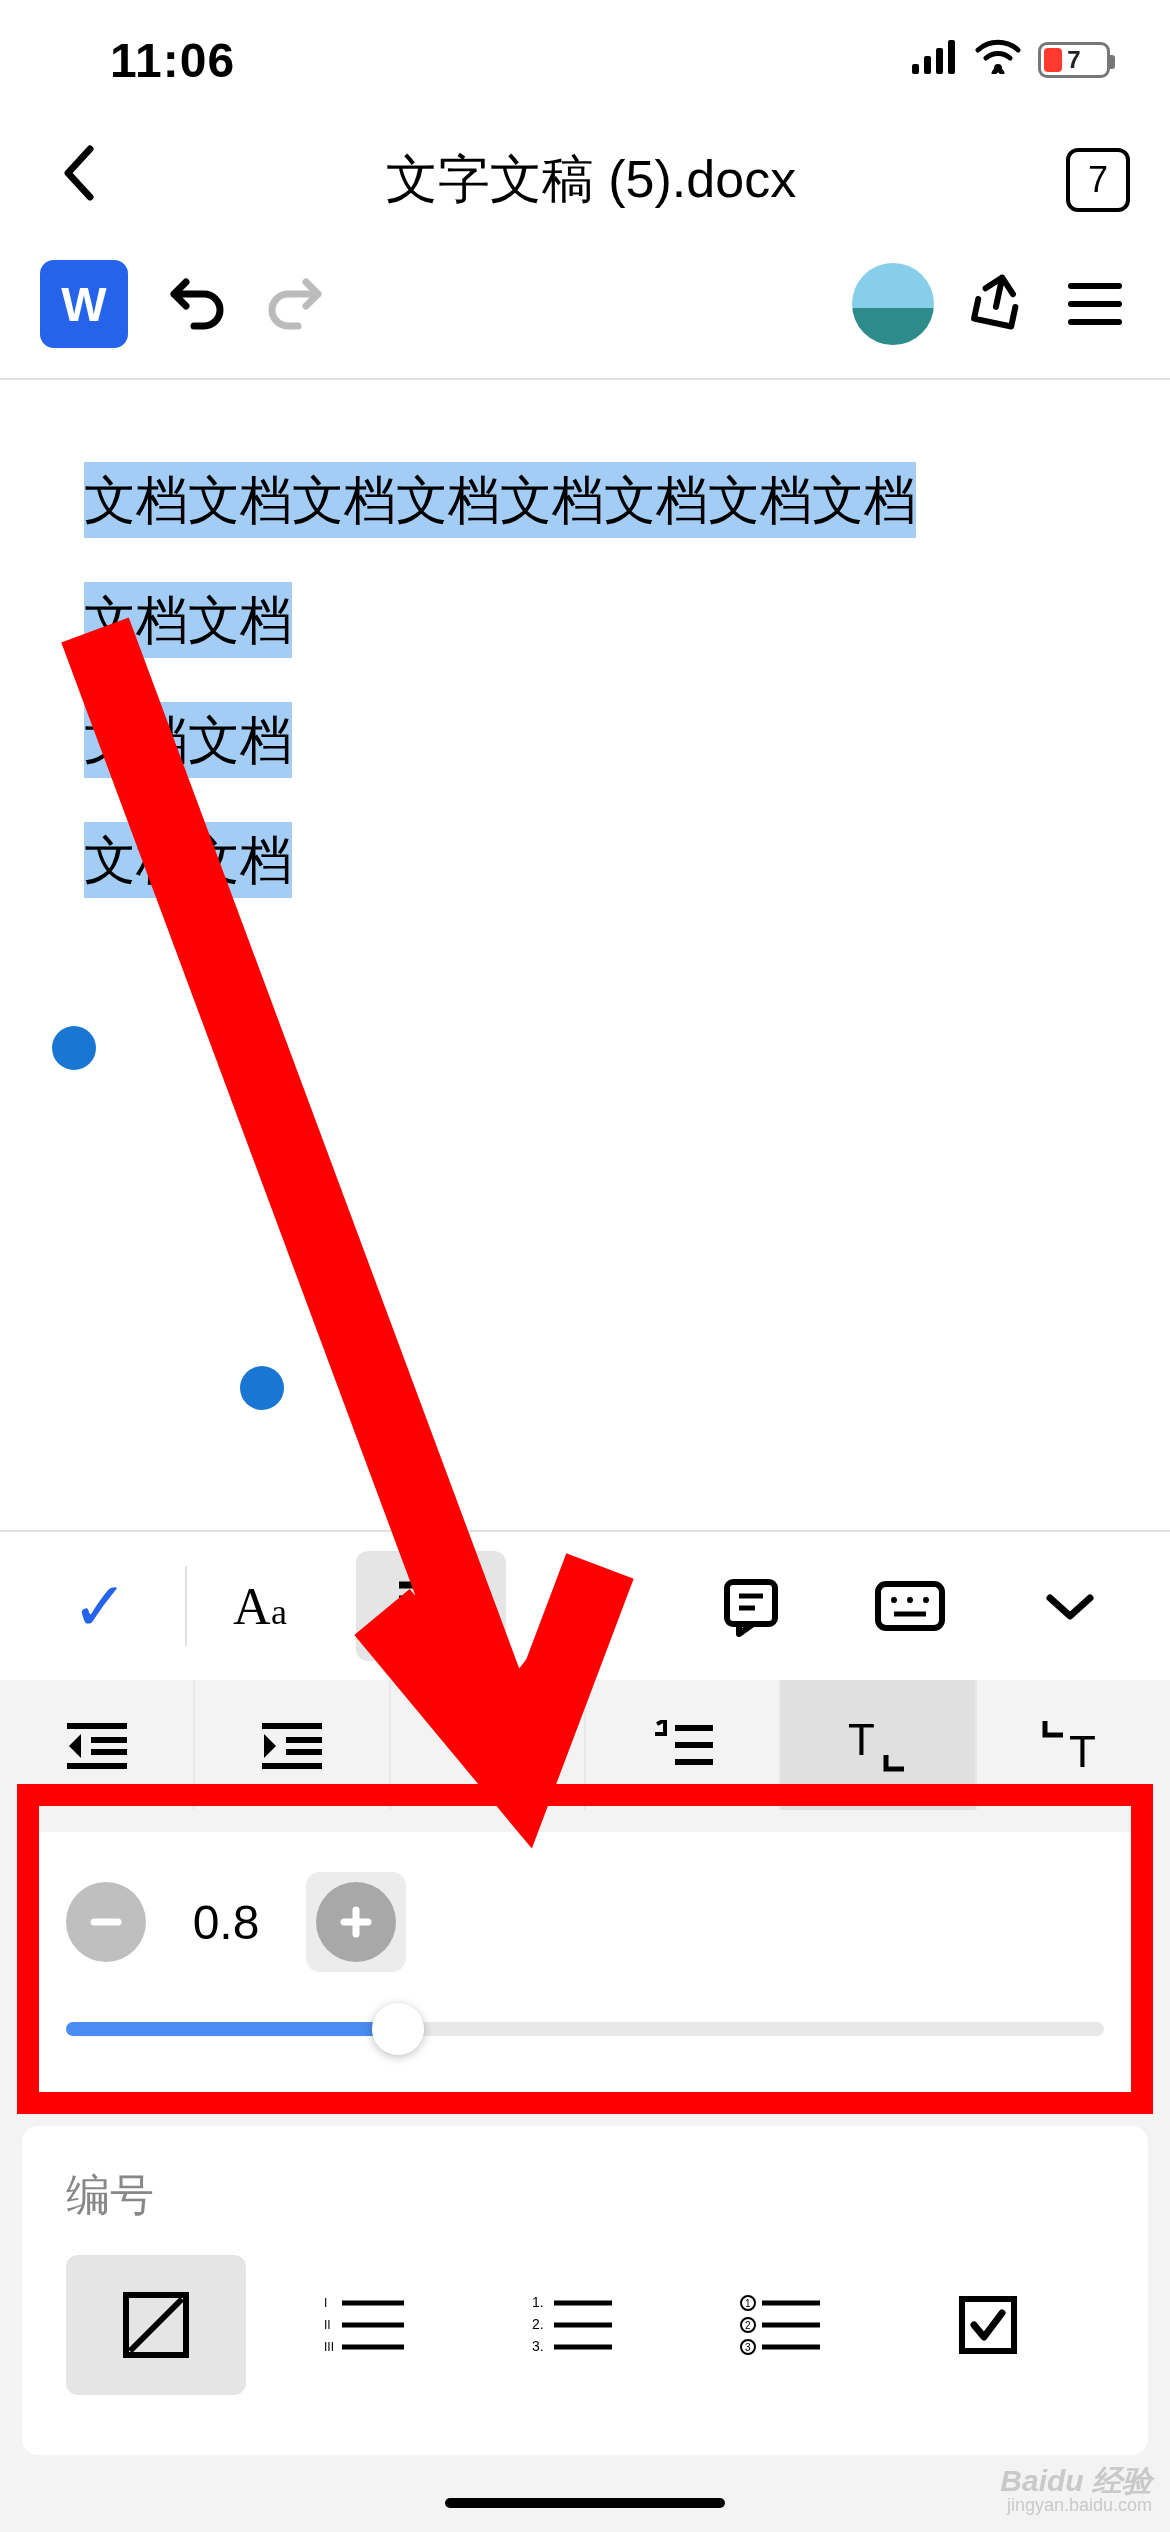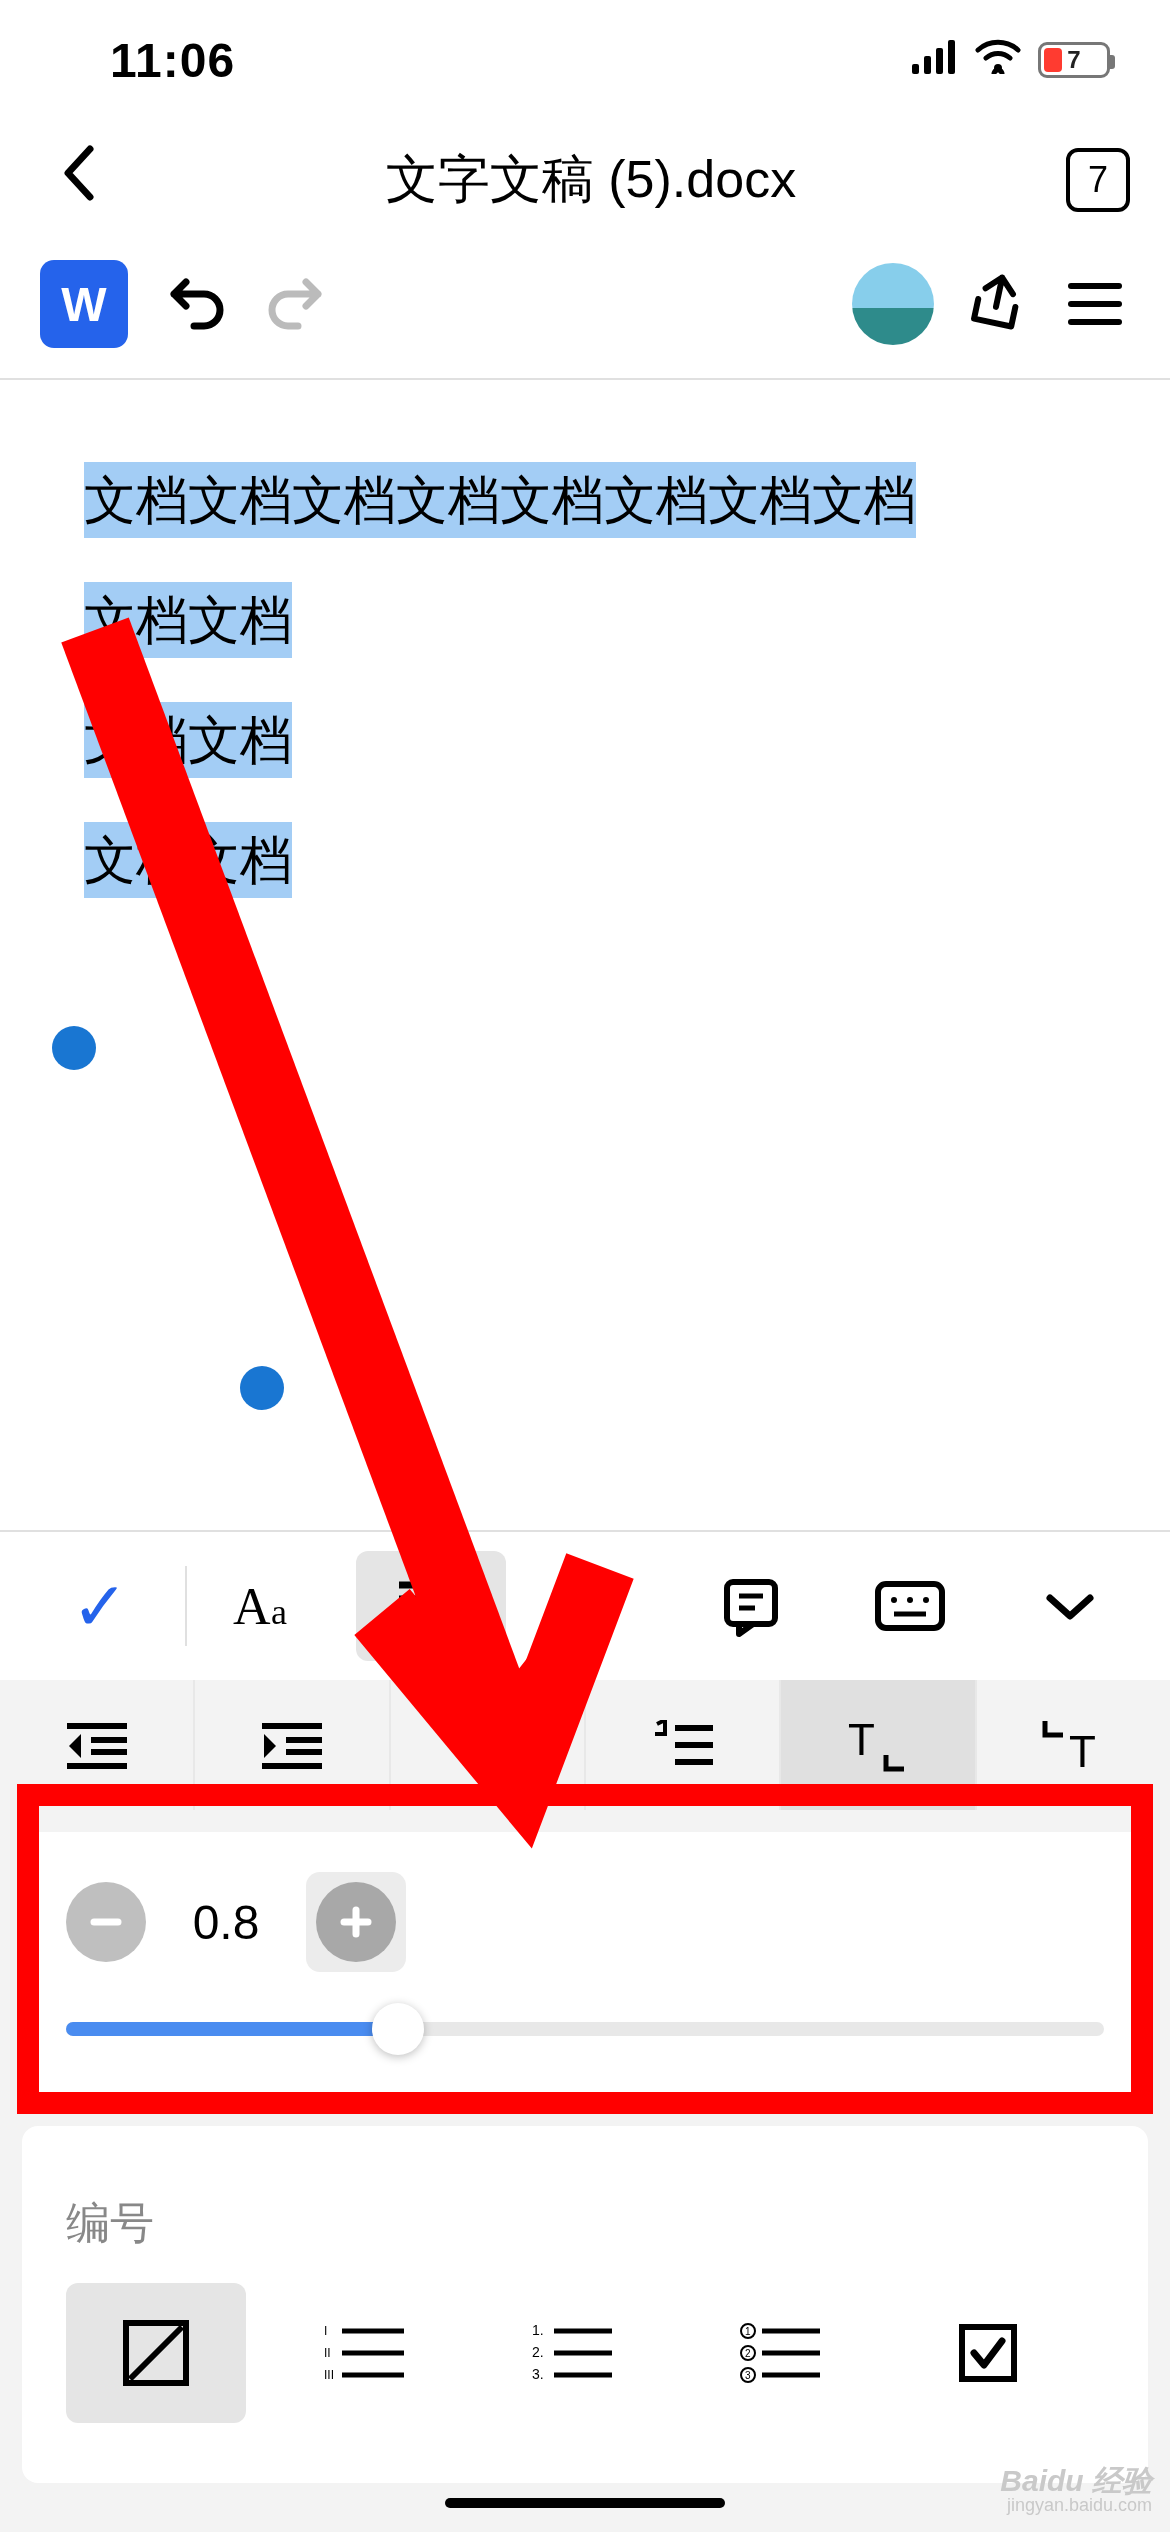--- a/index.html
+++ b/index.html
@@ -154,21 +154,21 @@
   background: #4a8cf0; border-radius: 7px;
 }
 .slider-thumb {
   position: absolute; left: 32%; top: 50%;
   width: 52px; height: 52px; background: #fff; border-radius: 50%;
   transform: translate(-50%, -50%);
   box-shadow: 0 2px 10px rgba(0,0,0,0.25);
 }
 
 .numbering-card .sec-title {
-  font-size: 44px; color: #888; margin-bottom: 30px; margin-top: 28px;
+  font-size: 44px; color: #888; margin-bottom: 30px;
 }
 .num-options {
   display: flex; gap: 28px; align-items: center;
 }
 .num-opt {
   width: 180px; height: 140px; display: flex; align-items: center; justify-content: center;
   border-radius: 12px;
 }
 .num-opt.sel { background: #e5e5e5; }
 

